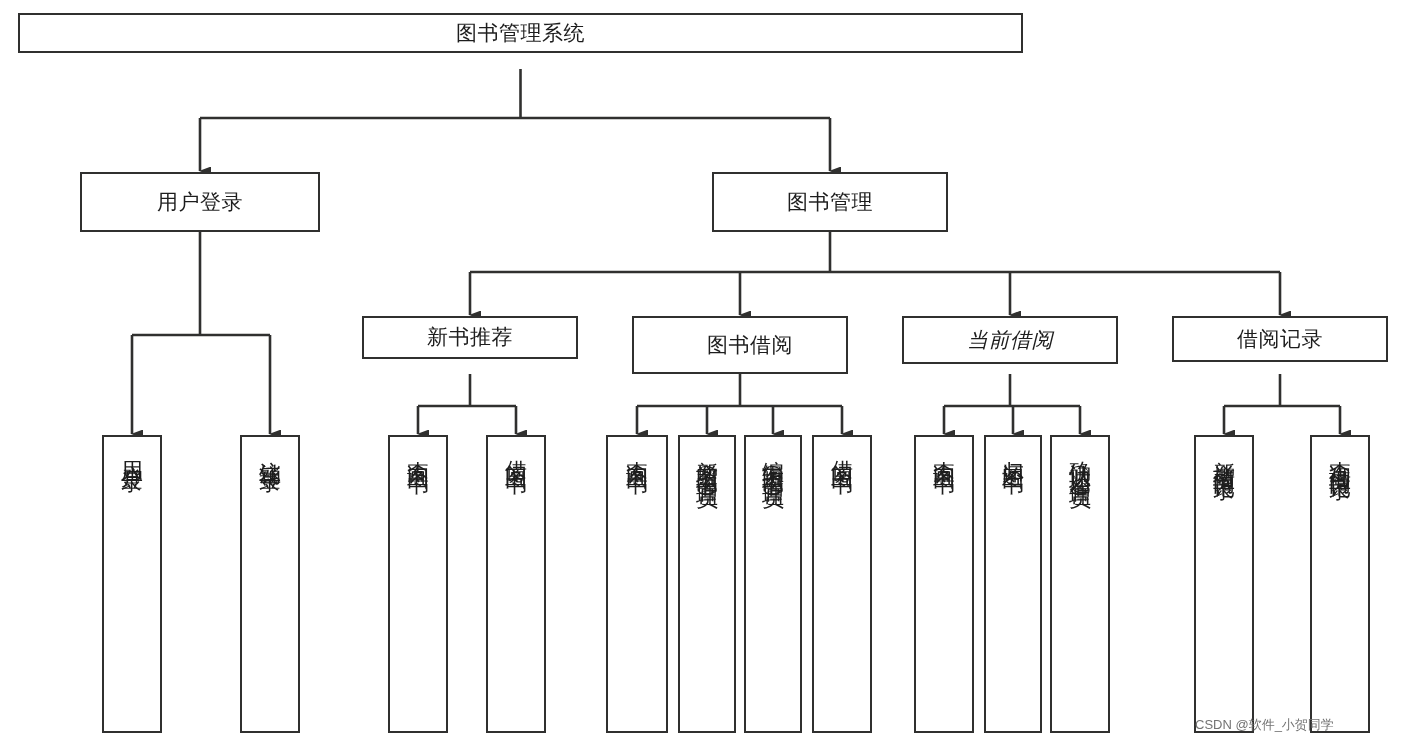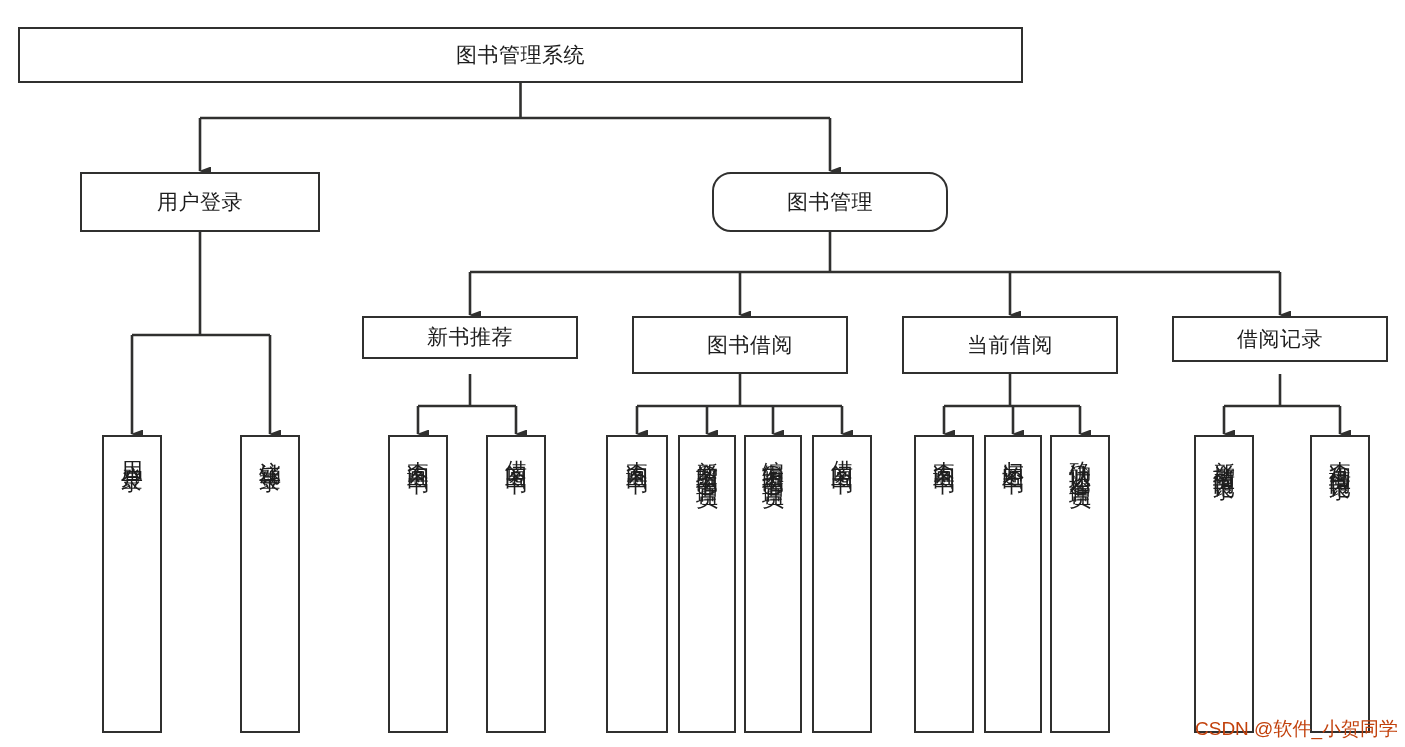--- a/index.html
+++ b/index.html
@@ -63,22 +63,22 @@
   svg.connectors {
     position: absolute;
     left: 0;
     top: 0;
     width: 1405px;
     height: 747px;
     pointer-events: none;
   }
   .watermark {
     position: absolute;
-    color: #c2410c;
-    font-size: 19px;
+    color: #737373;
+    font-size: 13px;
     font-family: "Liberation Sans", "DejaVu Sans", sans-serif;
     white-space: nowrap;
   }
 </style>
 </head>
 <body>
 
 <div id="diagram-root">
   <svg class="connectors" viewBox="0 0 1405 747" xmlns="http://www.w3.org/2000/svg">
     <defs>
@@ -116,36 +116,36 @@
         <line x1="944" y1="406" x2="944" y2="434" stroke="#30302f" stroke-width="2.6" marker-end="url(#arrowhead)"></line>
         <line x1="1013" y1="406" x2="1013" y2="434" stroke="#30302f" stroke-width="2.6" marker-end="url(#arrowhead)"></line>
         <line x1="1080" y1="406" x2="1080" y2="434" stroke="#30302f" stroke-width="2.6" marker-end="url(#arrowhead)"></line>
         <line x1="1280" y1="374" x2="1280" y2="406" stroke="#30302f" stroke-width="2.6"></line>
         <line x1="1224" y1="406" x2="1340" y2="406" stroke="#30302f" stroke-width="2.6"></line>
         <line x1="1224" y1="406" x2="1224" y2="434" stroke="#30302f" stroke-width="2.6" marker-end="url(#arrowhead)"></line>
         <line x1="1340" y1="406" x2="1340" y2="434" stroke="#30302f" stroke-width="2.6" marker-end="url(#arrowhead)"></line>
       </g>
   </svg>
   <div id="node-layer">
-      <div class="node-box node-h node-root" style="left: 18px; top: 27px; width: 1005px; height: 56px;">
+      <div class="node-box node-h node-root" style="left: 18px; top: 13px; width: 1005px; height: 40px;">
         <span class="node-label">图书管理系统</span>
       </div>
       <div class="node-box node-h" style="left: 80px; top: 172px; width: 240px; height: 60px;">
         <span class="node-label">用户登录</span>
       </div>
-      <div class="node-box node-h" style="left: 712px; top: 172px; width: 236px; height: 60px; border-radius: 19px;">
+      <div class="node-box node-h" style="left: 712px; top: 172px; width: 236px; height: 60px;">
         <span class="node-label">图书管理</span>
       </div>
       <div class="node-box node-h" style="left: 362px; top: 316px; width: 216px; height: 43px;">
         <span class="node-label">新书推荐</span>
       </div>
       <div class="node-box node-h" style="left: 632px; top: 316px; width: 216px; height: 58px; padding-left: 20px;">
         <span class="node-label">图书借阅</span>
       </div>
-      <div class="node-box node-h" style="left: 902px; top: 316px; width: 216px; height: 58px;">
+      <div class="node-box node-h" style="left: 902px; top: 316px; width: 216px; height: 48px; font-style: italic;">
         <span class="node-label">当前借阅</span>
       </div>
       <div class="node-box node-h" style="left: 1172px; top: 316px; width: 216px; height: 46px;">
         <span class="node-label">借阅记录</span>
       </div>
       <div class="node-box node-v" style="left: 102px; top: 435px; width: 60px; height: 298px;">
         <span class="node-label">用户登录</span>
       </div>
       <div class="node-box node-v" style="left: 240px; top: 435px; width: 60px; height: 298px;">
         <span class="node-label">注销登录</span>

